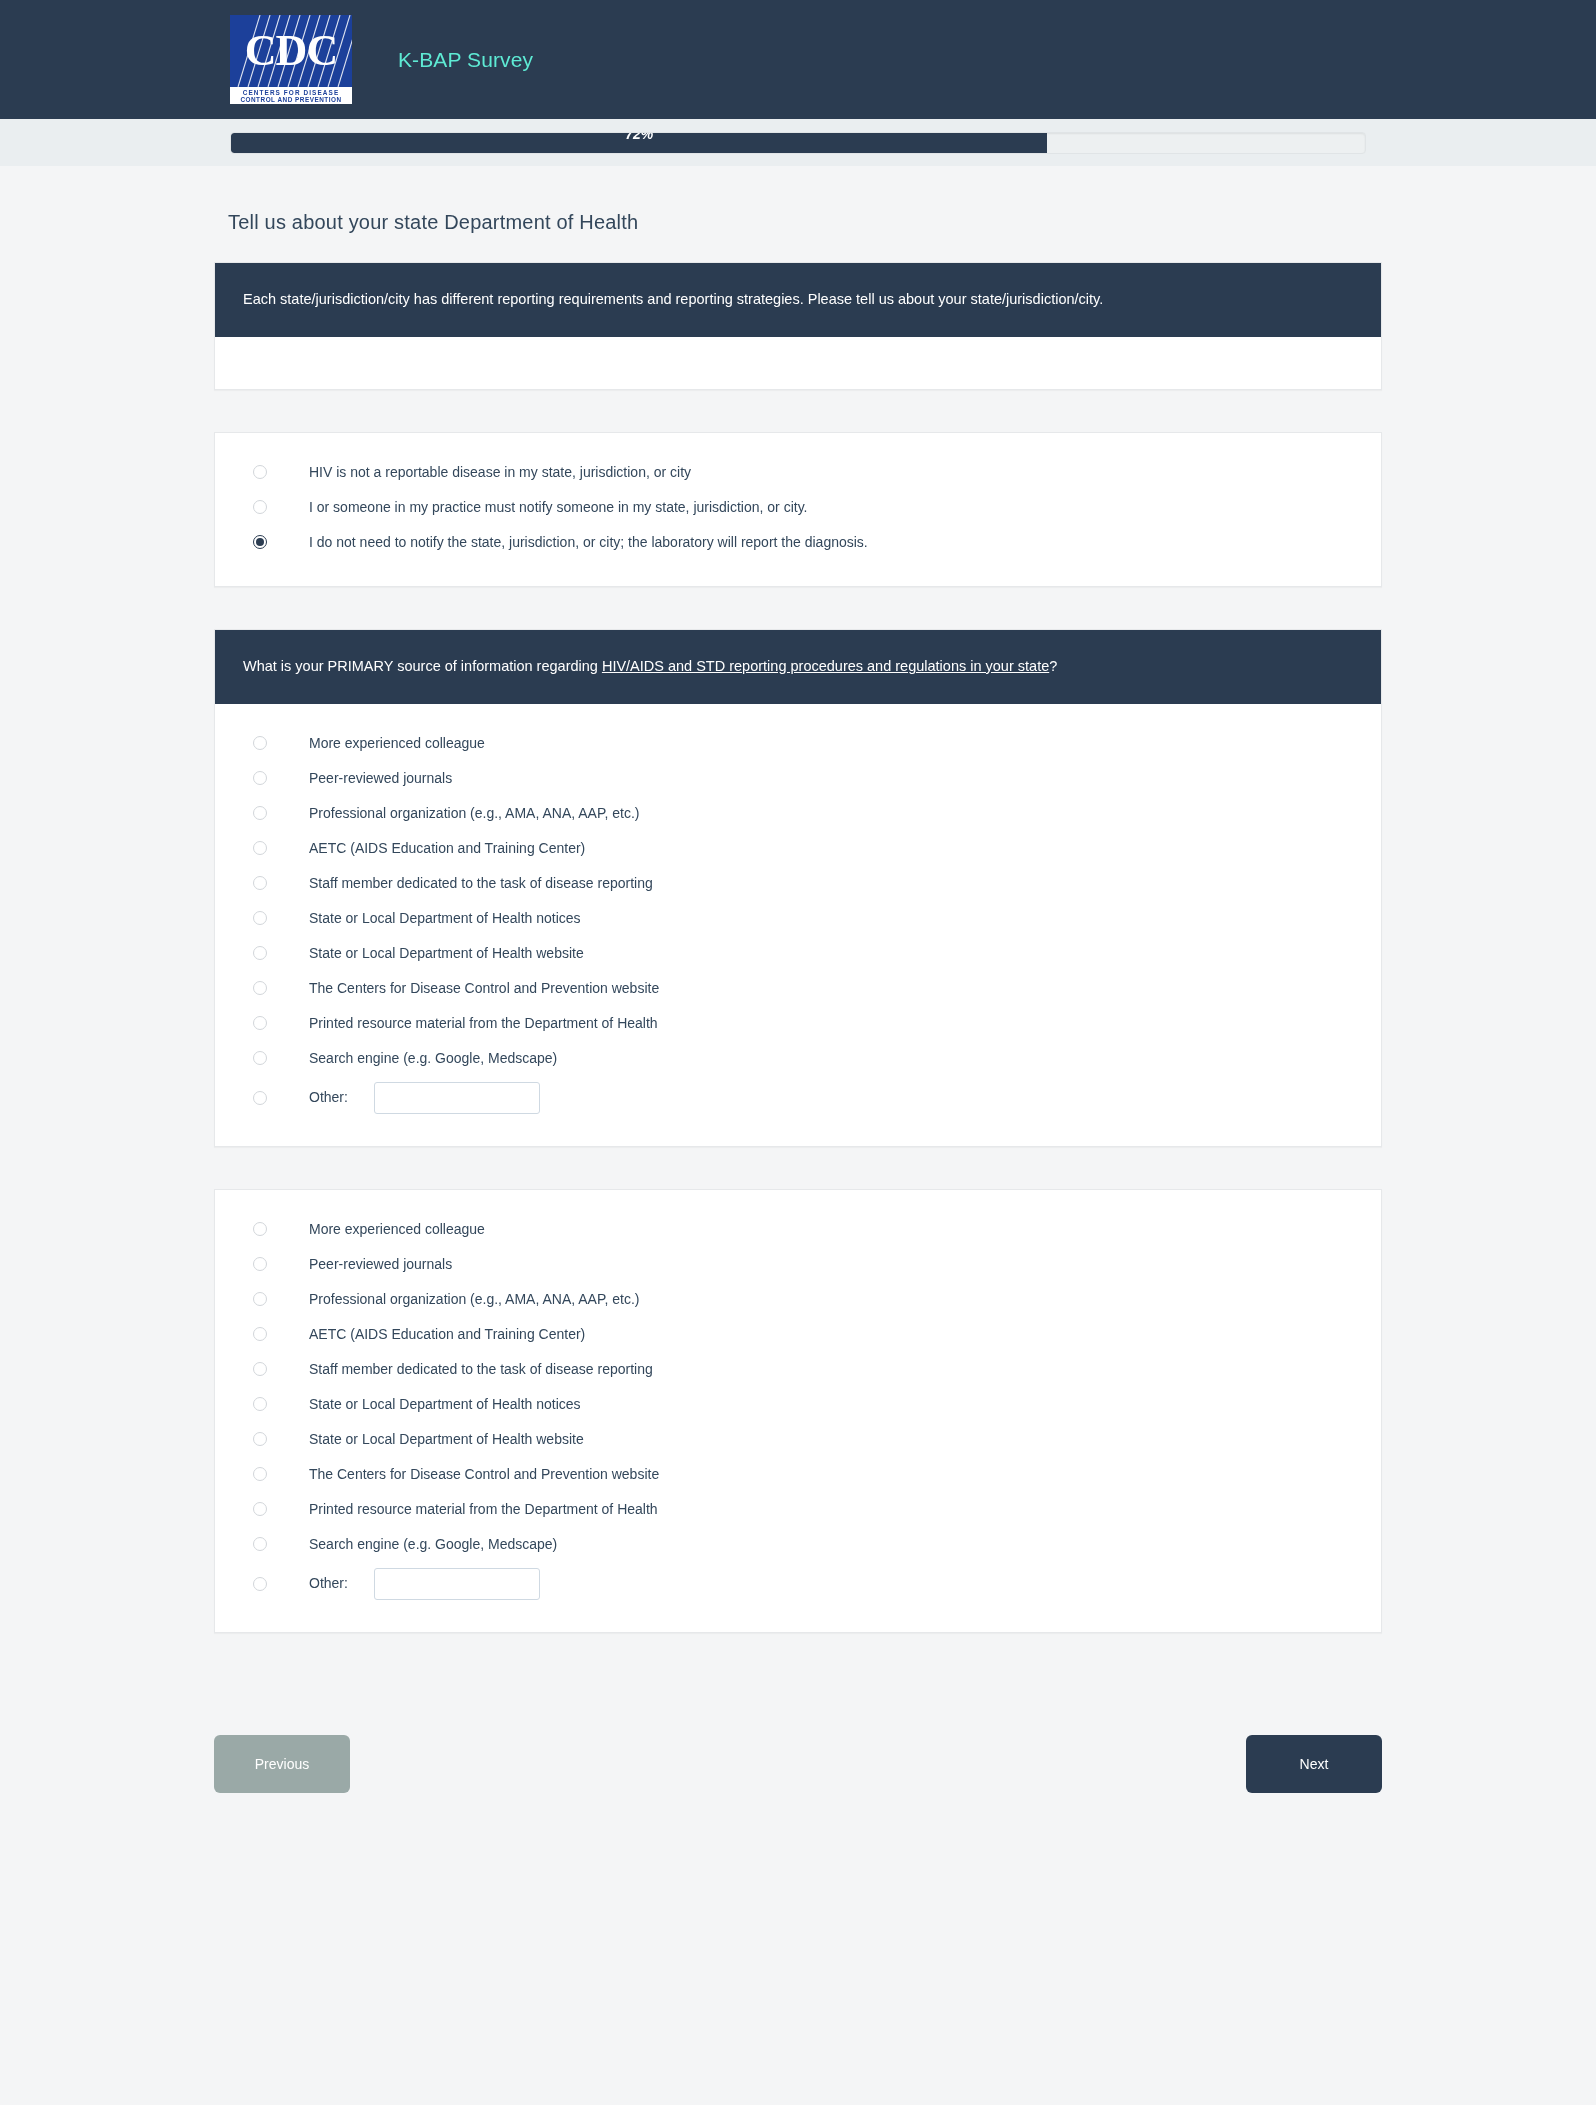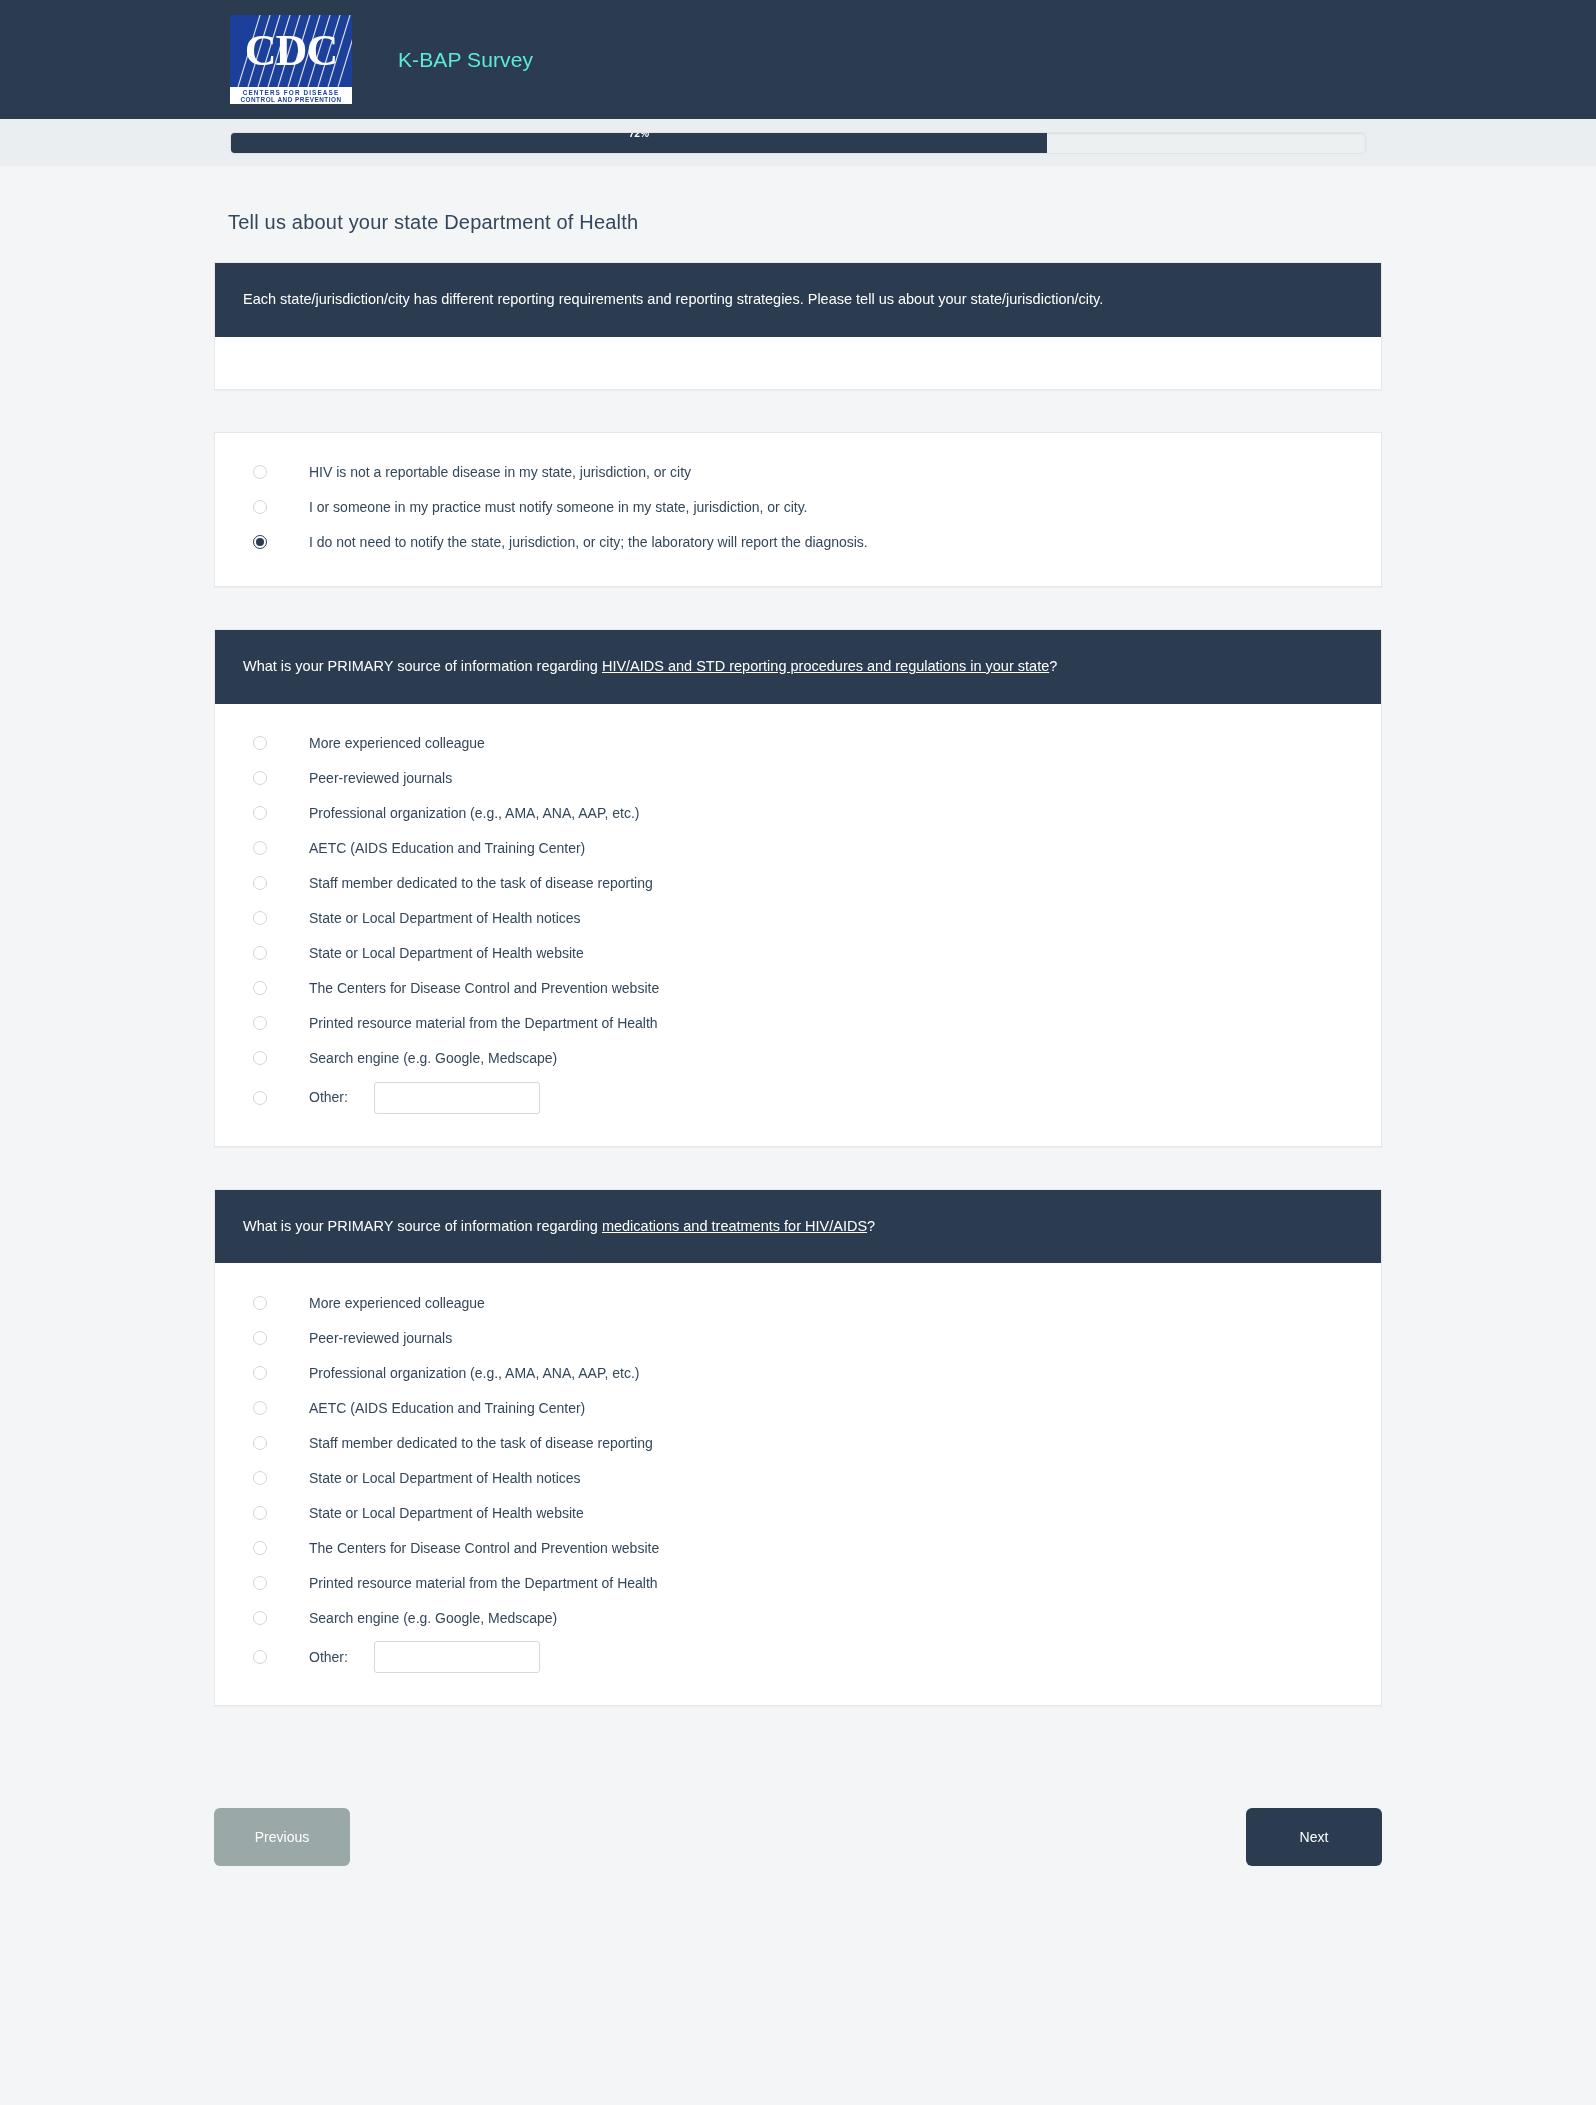--- a/index.html
+++ b/index.html
@@ -65,21 +65,21 @@
     border-radius: 3px 0 0 3px;
   }
   .progress-label {
     position: absolute;
     top: 0; bottom: 18px;
     left: 0;
     display: flex;
     align-items: center;
     justify-content: center;
     color: #ffffff;
-    font-size: 10px;
+    font-size: 14px;
     font-weight: bold;
     font-style: italic;
   }
 
   
   .page {
     padding: 0 214px;
   }
   .page-title {
     font-size: 20px;
@@ -284,21 +284,20 @@
             <span class="option-label">Search engine (e.g. Google, Medscape)</span>
           </div>
           <div class="option other">
             <span class="radio"></span>
             <span class="option-label">Other:</span>
             <input type="text" class="other-input" value="" style="">
           </div>
         </div>
       </div>
       <div class="card">
-        <div class="card-header"><span>What is your PRIMARY source of information regarding </span><u>medications and treatments for HIV/AIDS</u><span>?</span></div>
         <div class="card-body">
           <div class="option">
             <span class="radio"></span>
             <span class="option-label">More experienced colleague</span>
           </div>
           <div class="option">
             <span class="radio"></span>
             <span class="option-label">Peer-reviewed journals</span>
           </div>
           <div class="option">

